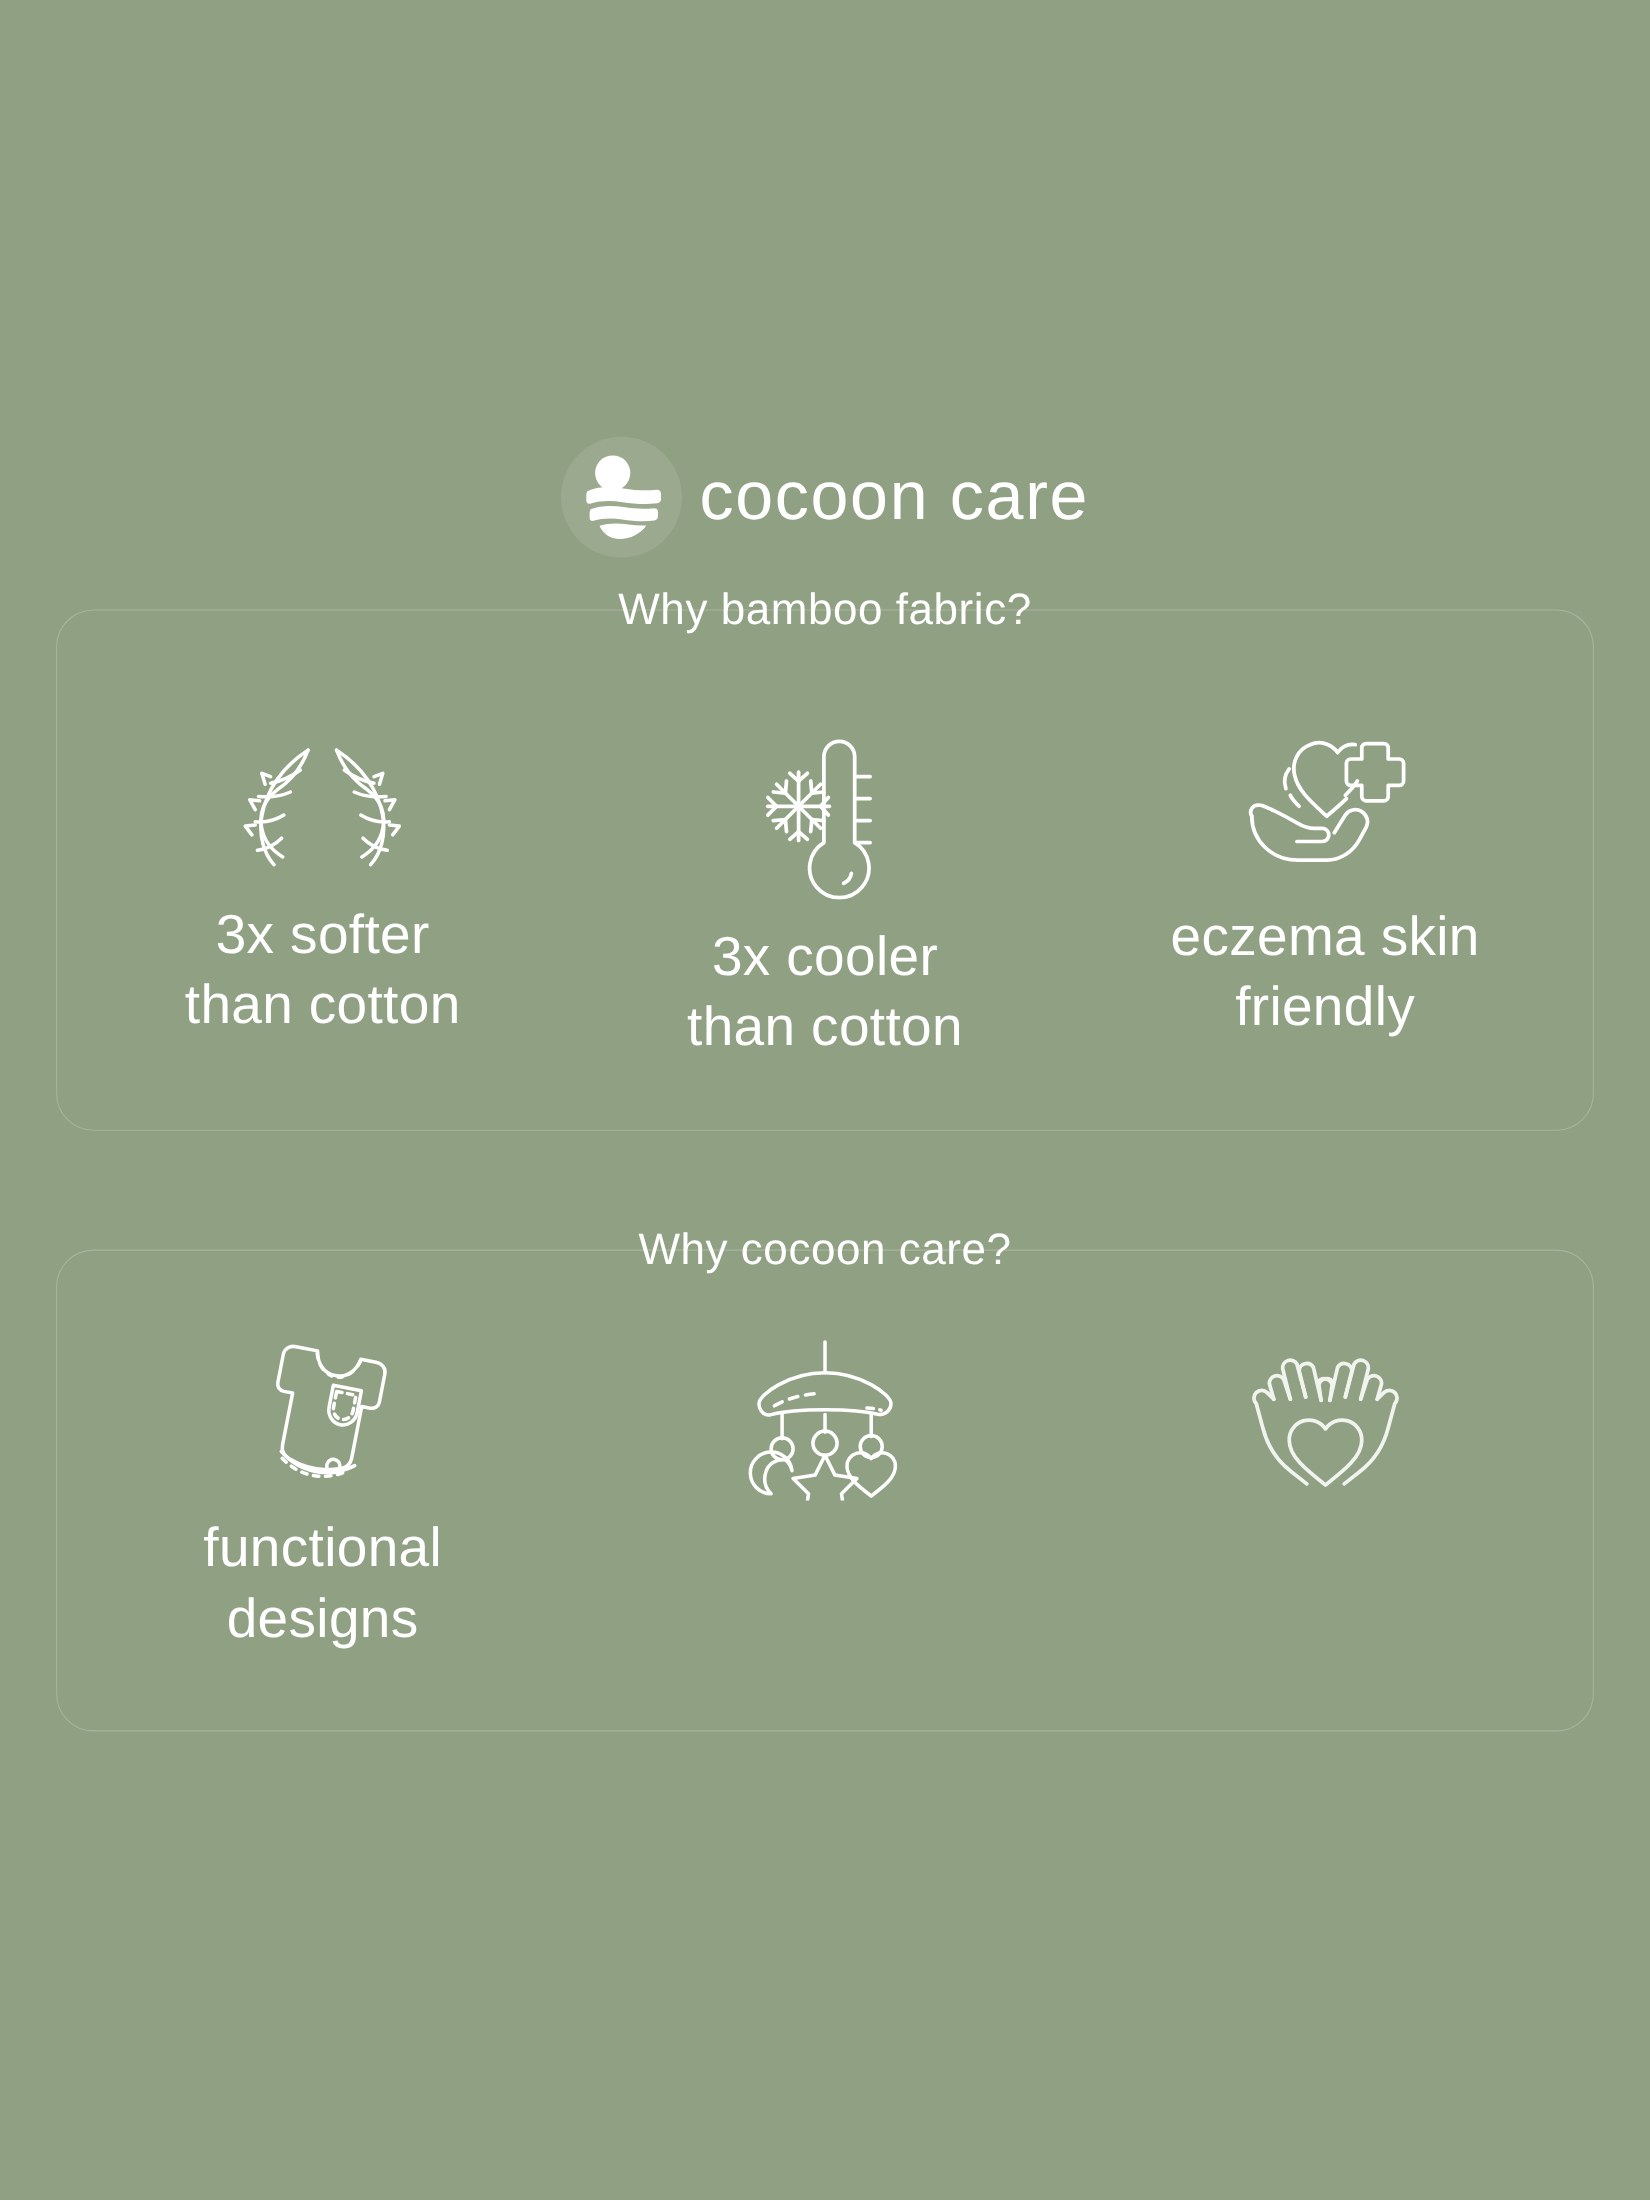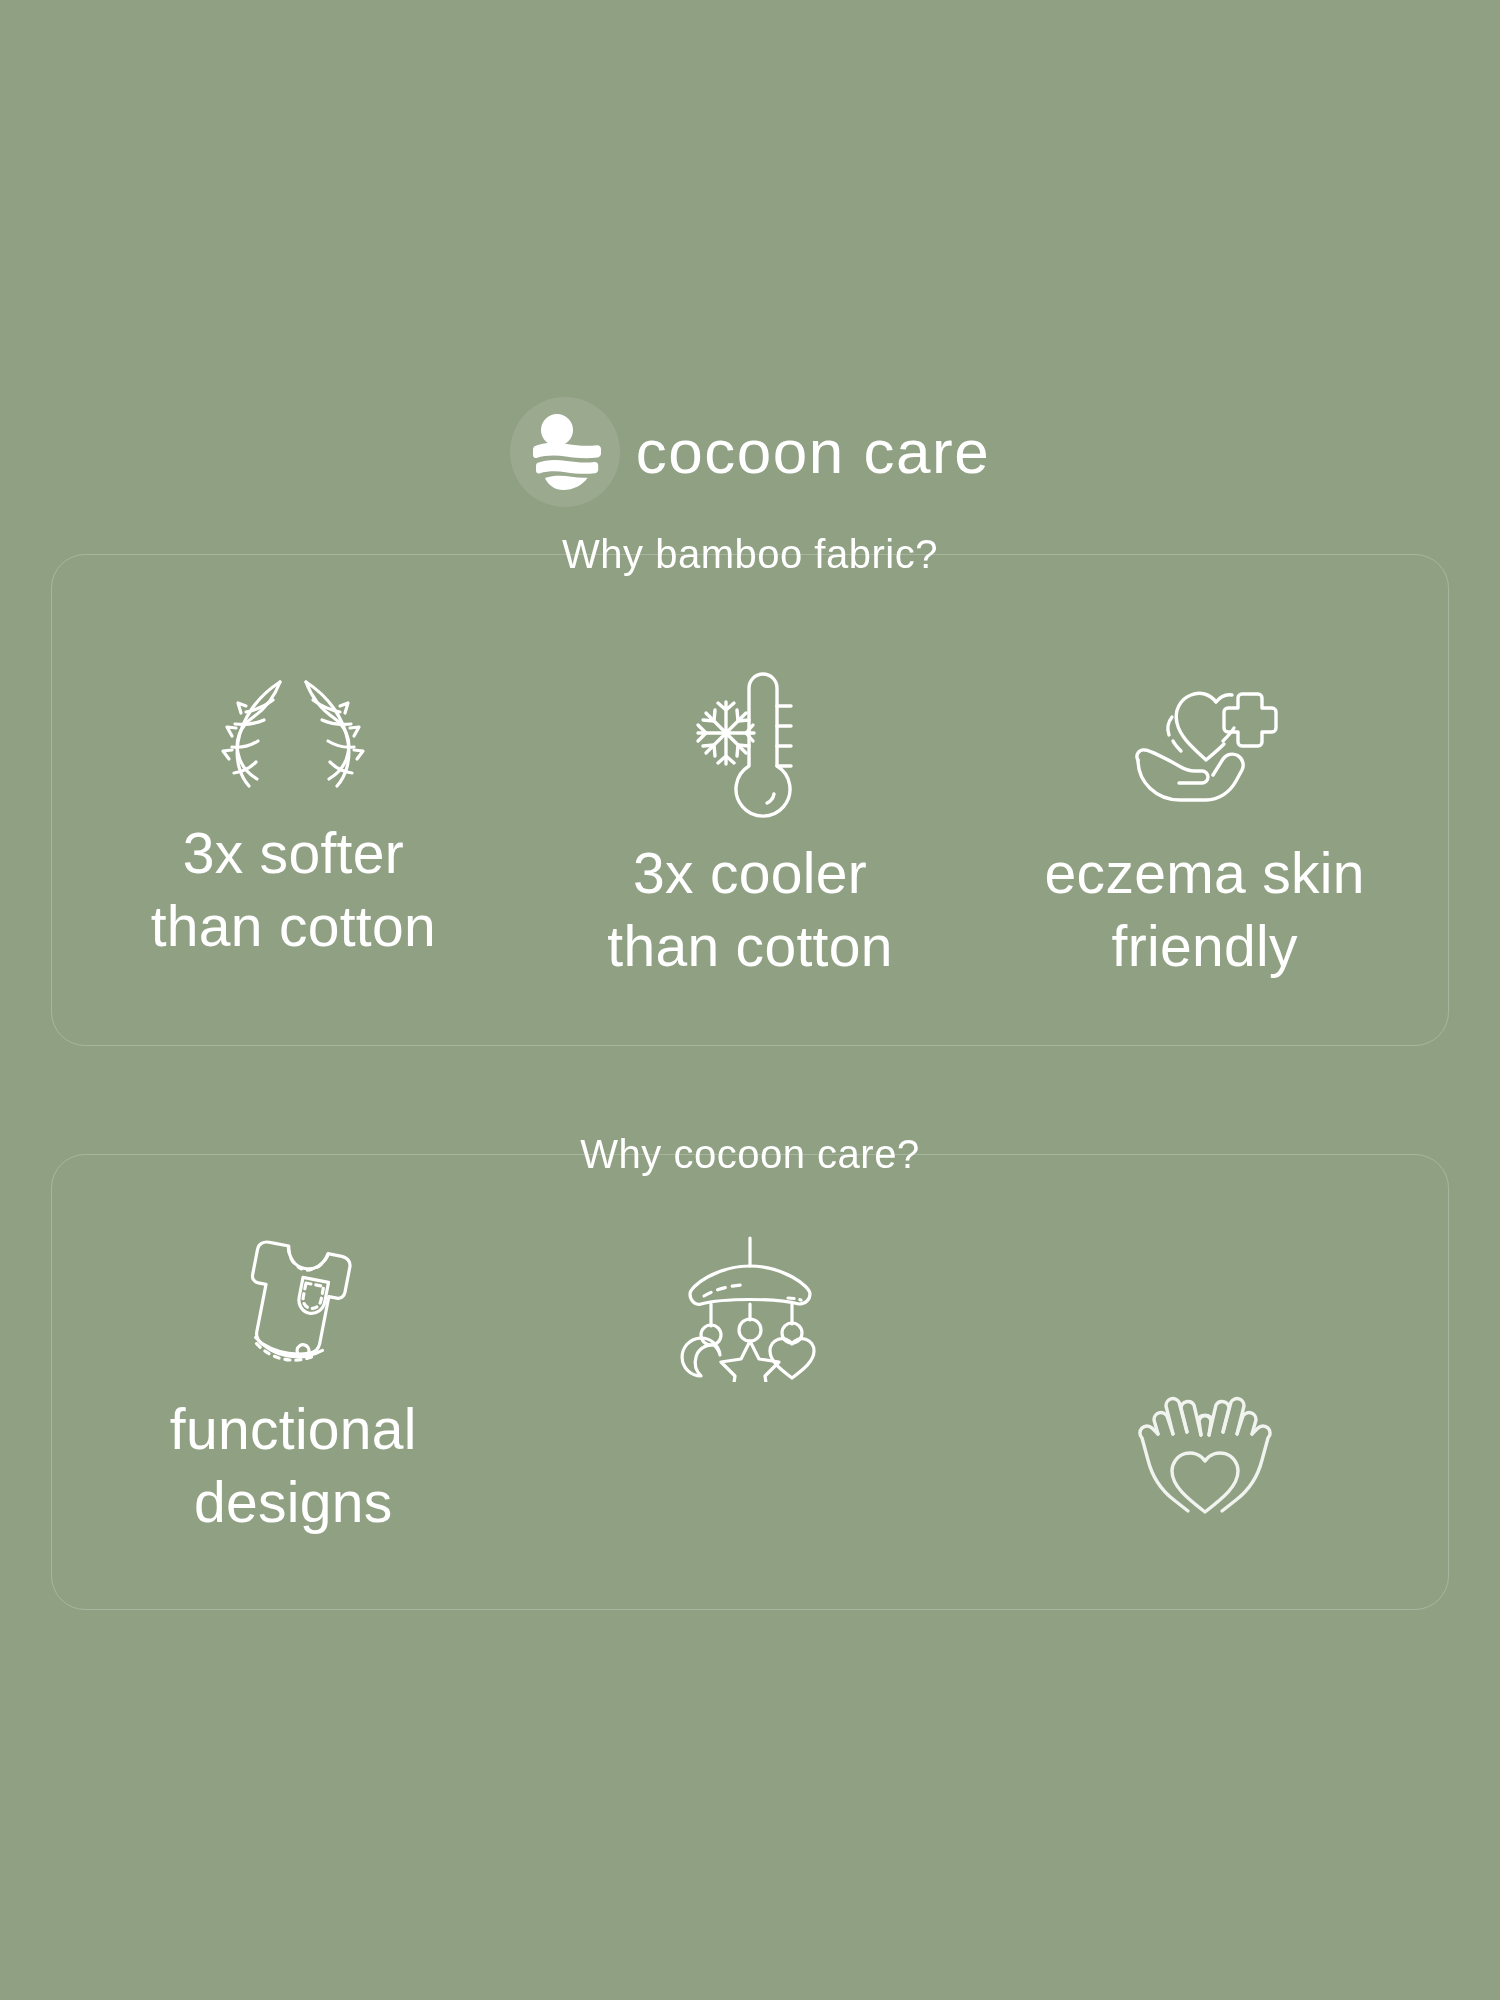--- a/index.html
+++ b/index.html
@@ -93,33 +93,33 @@
     text-align: center;
   }
   .feature-icon {
     height: 170px;
     display: flex;
     align-items: center;
     justify-content: center;
   }
   .feature-icon svg { display: block; }
   .feature-label {
-    font-size: 57px;
+    font-size: 50px;
     font-weight: 300;
     line-height: 1.28;
     letter-spacing: 0.3px;
     color: #ffffff;
     white-space: pre-line;
   }
 
   
   .feature.v-up   .feature-icon { margin-bottom: 2px; }
   .feature.v-down .feature-icon { margin-bottom: 10px; }
   .feature.shift-left  { transform: translateX(-14px); }
-  .feature.shift-right { transform: translateX(12px); justify-content: flex-end; }
+  .feature.shift-right { transform: translateX(12px); }
   .feature.pad-top { padding-top: 10px; }
 
   .soft { opacity: 0.88; }
 </style>
 </head>
 <body>
 
 <div class="page">
 
   <div class="brand">

